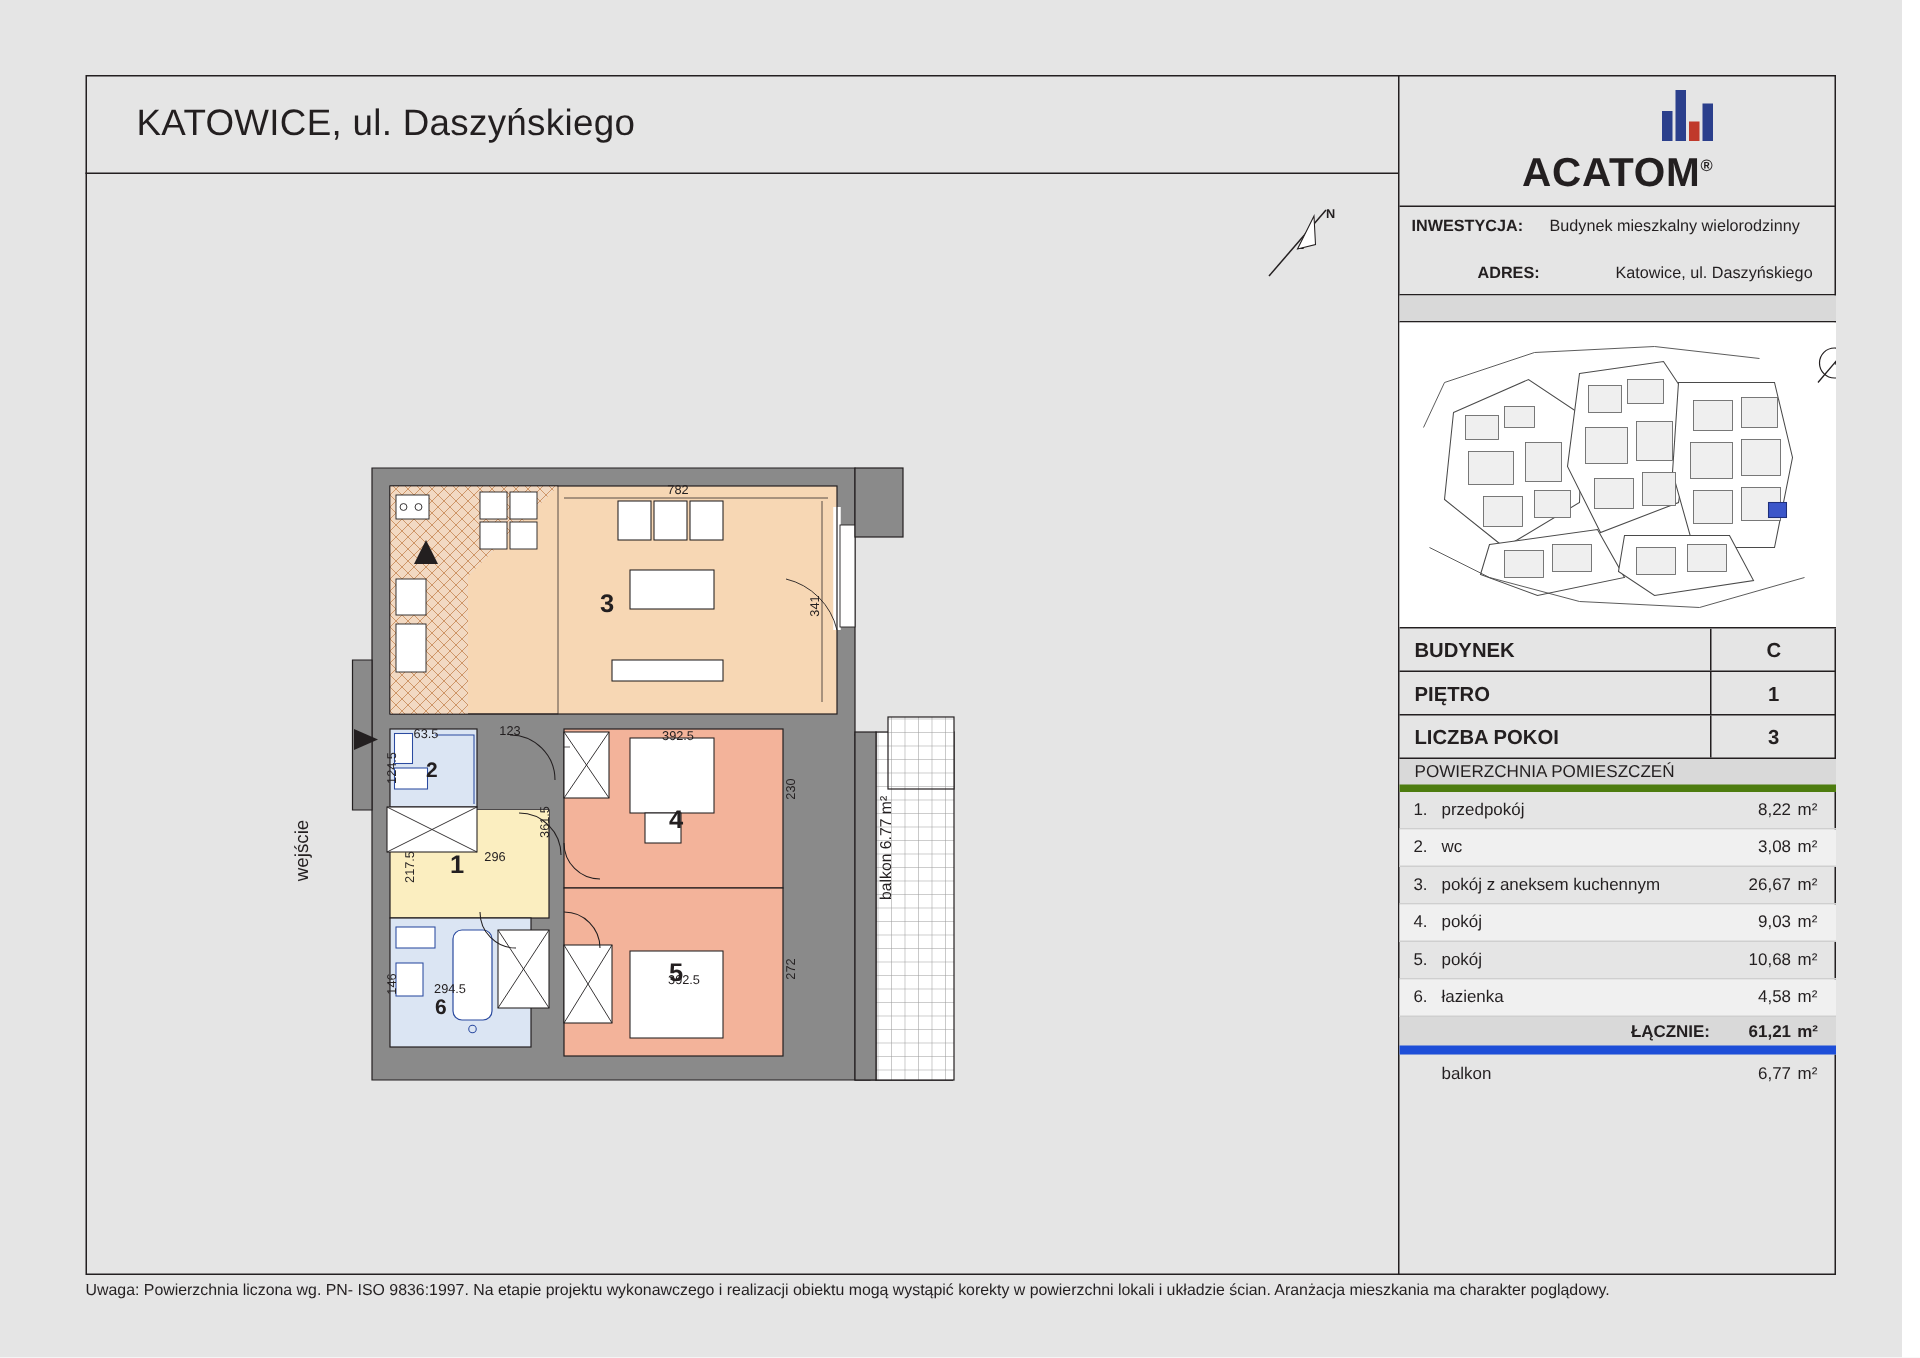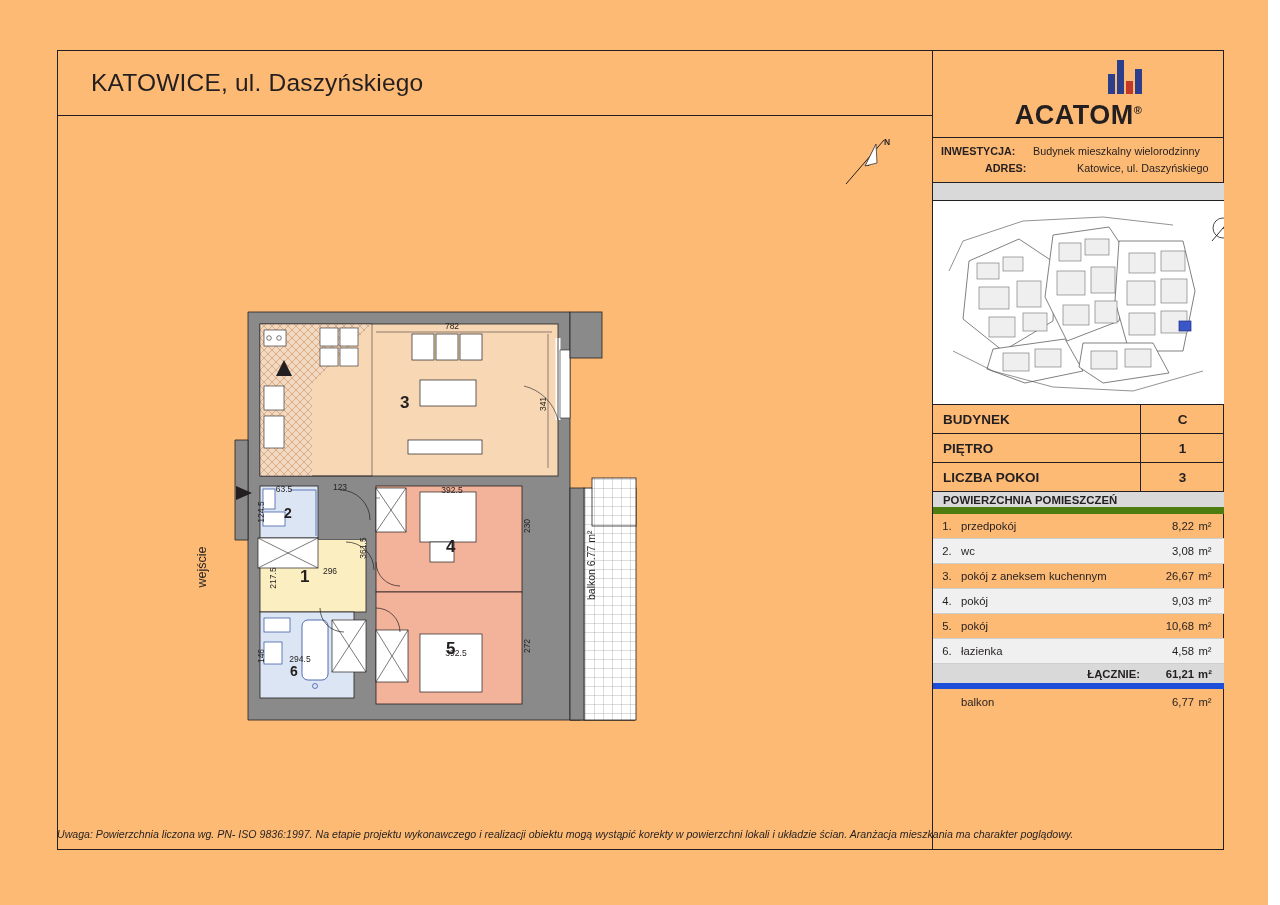--- a/index.html
+++ b/index.html
@@ -5,21 +5,21 @@
   * { box-sizing: border-box; }
   html, body {
     margin: 0; padding: 0;
     width: 1280px; height: 905px;
     background: #ffffff;
     font-family: "Liberation Sans", sans-serif;
   }
   .page {
     position: relative;
     width: 1268px; height: 905px;
-    background: #fdba74;
+    background: #e5e5e5;
   }
   
   .frame {
     position: absolute;
     left: 57px; top: 50px;
     width: 1167px; height: 800px;
     border: 1px solid #231f20;
   }
   
   .title-bar {
@@ -66,21 +66,21 @@
     padding: 8px 6px 9px;
     text-align: center;
     font-size: 11.6px; font-weight: bold; color: #231f20;
     line-height: 1.42;
   }
   .meta {
     border-bottom: 1px solid #231f20;
     padding: 7px 10px 8px 8px;
     font-size: 10.8px; color: #231f20;
   }
-  .meta-row { display: flex; margin-bottom: 5px; }
+  .meta-row { display: flex; margin-bottom: 19px; }
   .meta-row:last-child { margin-bottom: 0; margin-left: 44px; }
   .meta-key { width: 92px; font-weight: bold; flex: none; }
   .meta-val { flex: 1; }
 
   .gray-strip { height: 18px; background: #d9d9d9; border-bottom: 1px solid #231f20; }
 
   .sitemap {
     position: relative;
     height: 204px;
     border-bottom: 1px solid #231f20;
@@ -93,46 +93,45 @@
   .keyvals { }
   .kv-row {
     display: flex; height: 29px; align-items: center;
     border-bottom: 1px solid #231f20;
     font-size: 13.5px; font-weight: bold; color: #231f20; justify-content: flex-end;
   }
   .kv-key { flex: 1; padding-left: 10px; }
   .kv-val { width: 84px; text-align: center; border-left: 1px solid #231f20; height: 100%; display:flex; align-items:center; justify-content:center; }
 
   .areas-head {
-    height: 22px; background: #d9d9d9; border-bottom: 7px solid #4d7c0f;
+    height: 22px; background: #d9d9d9; border-bottom: 5px solid #4d7c0f;
     display: flex; align-items: center; padding-left: 10px;
-    font-size: 11.4px; font-weight: bold; color: #231f20;
+    font-size: 11.4px; font-weight: normal; color: #231f20;
   }
   .area-row {
     display: flex; height: 25px; align-items: center;
     border-bottom: 1px solid #cfcfcf;
     font-size: 11.3px; color: #231f20;
   }
   .area-row.alt { background: #f0f0f0; }
   .area-no { width: 28px; text-align: center; flex: none; }
   .area-name { flex: 1; }
   .area-val { width: 48px; text-align: right; }
   .area-unit { width: 30px; text-align: center; padding-right: 8px; }
   .area-row.total { background: #d9d9d9; font-weight: bold; border-bottom: 6px solid #1d4ed8;}
   .area-row.total .area-name { text-align: right; padding-right: 6px; font-weight: bold;}
   .area-row.balkon { border-bottom: none; }
 
   
   .footnote {
     position: absolute;
-    left: 57px; top: 828px;
+    left: 57px; top: 854px;
     width: 1170px;
     font-size: 10.6px;
     color: #231f20;
-    font-style: italic;
   }
   
   .compass {
     position: absolute; left: 838px; top: 132px; width: 60px; height: 60px;
   }
   .entrance-label {
     position: absolute;
     left: 181px; top: 560px;
     transform: rotate(-90deg);
     transform-origin: center;

